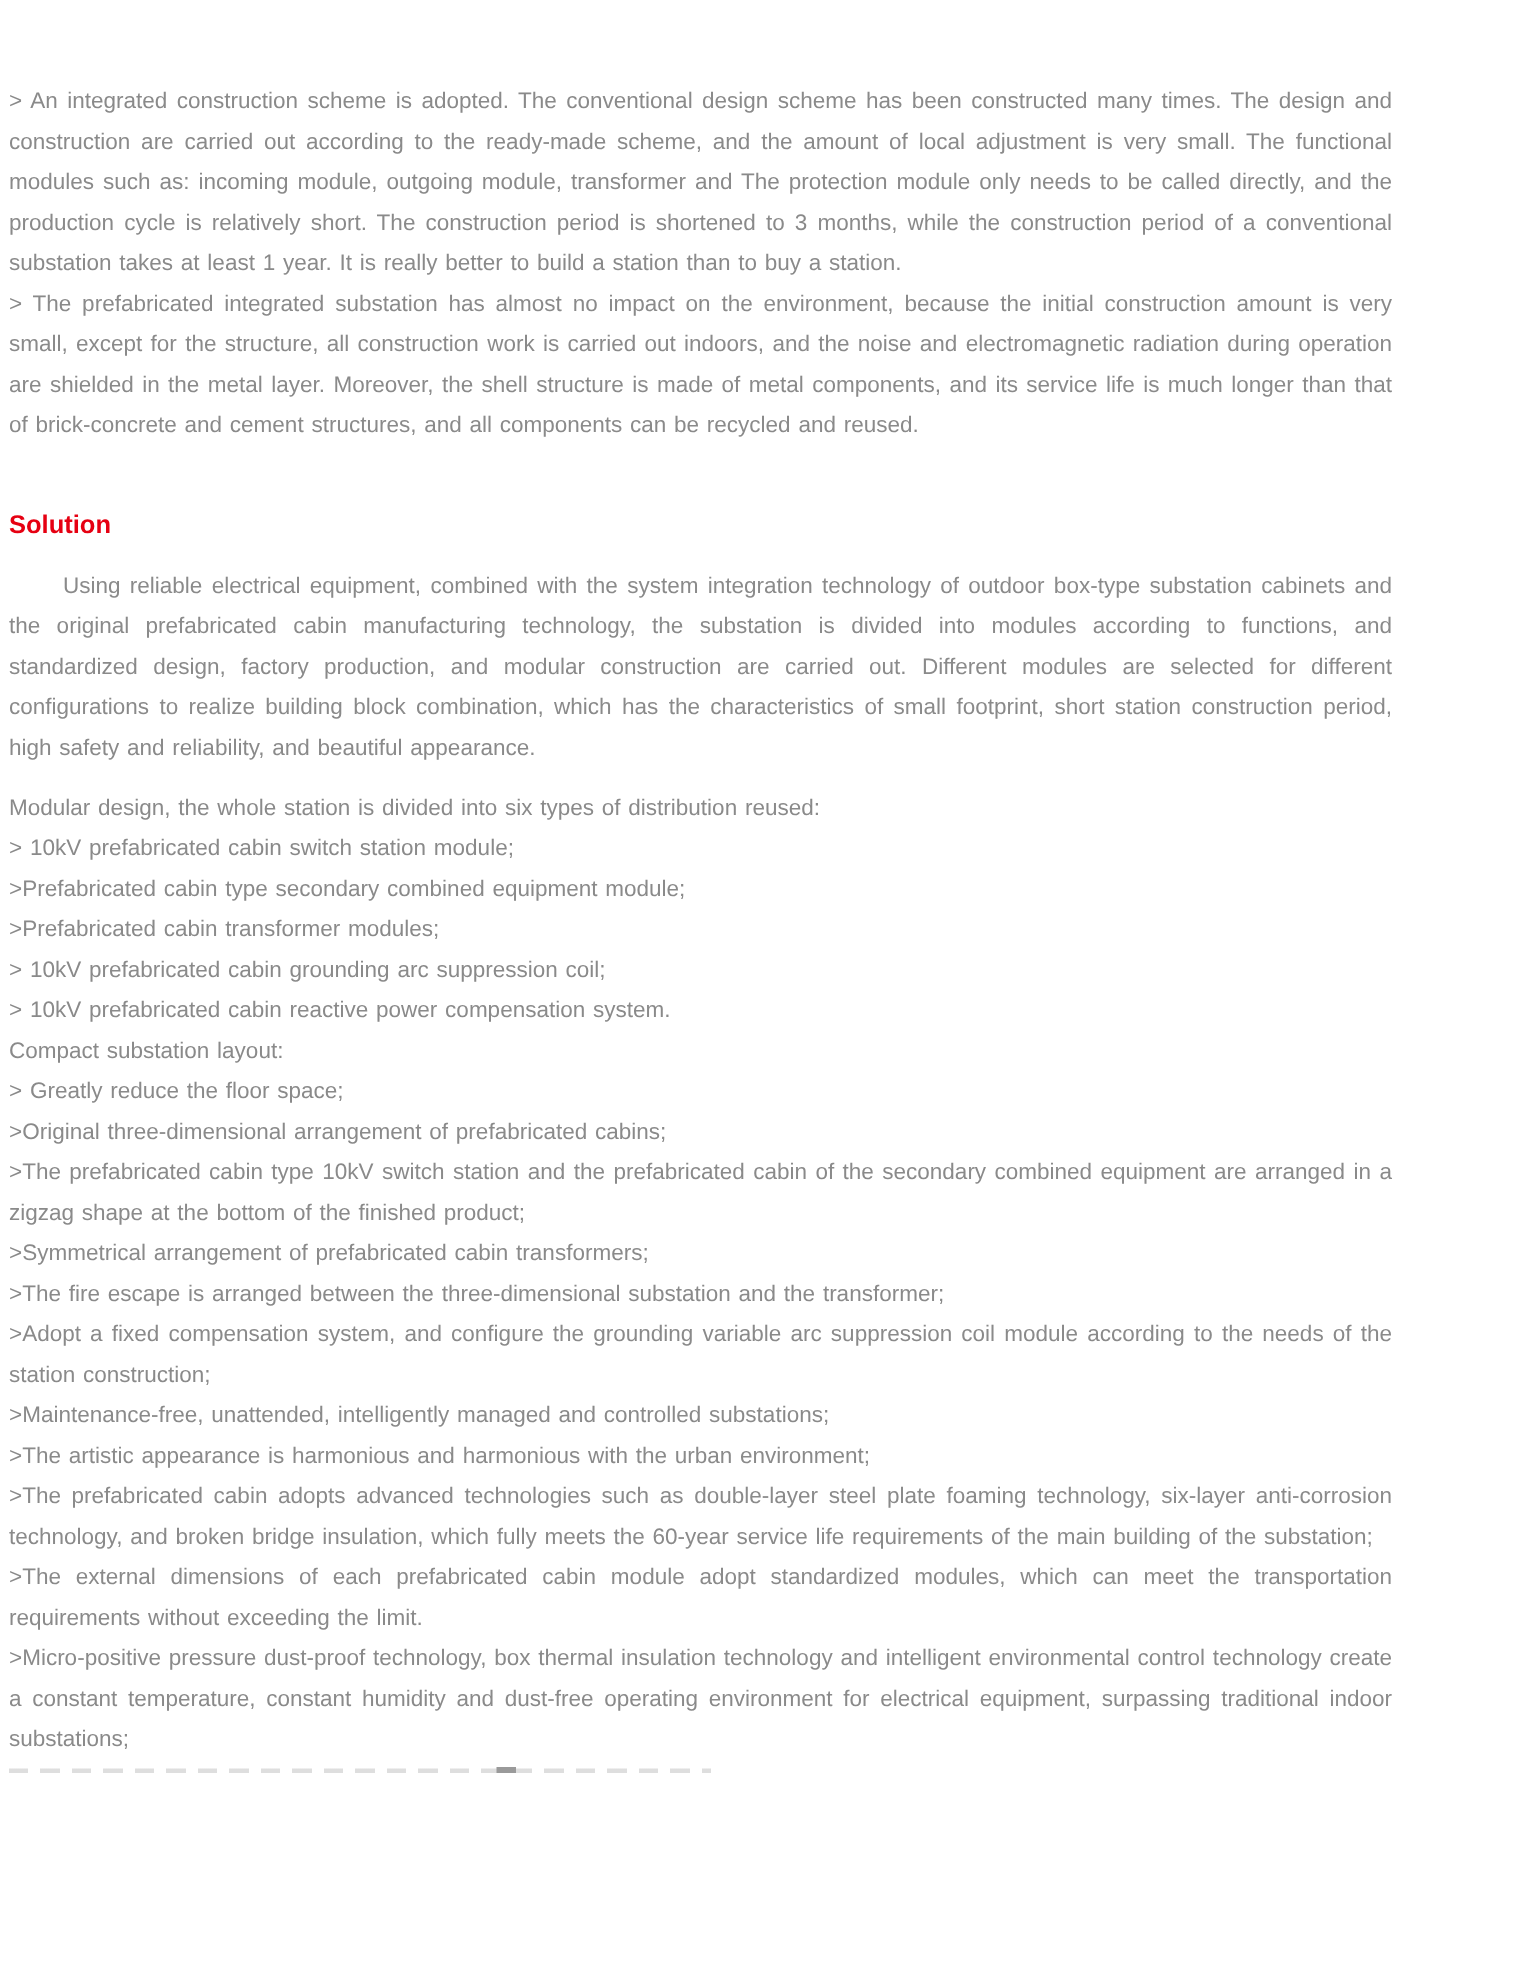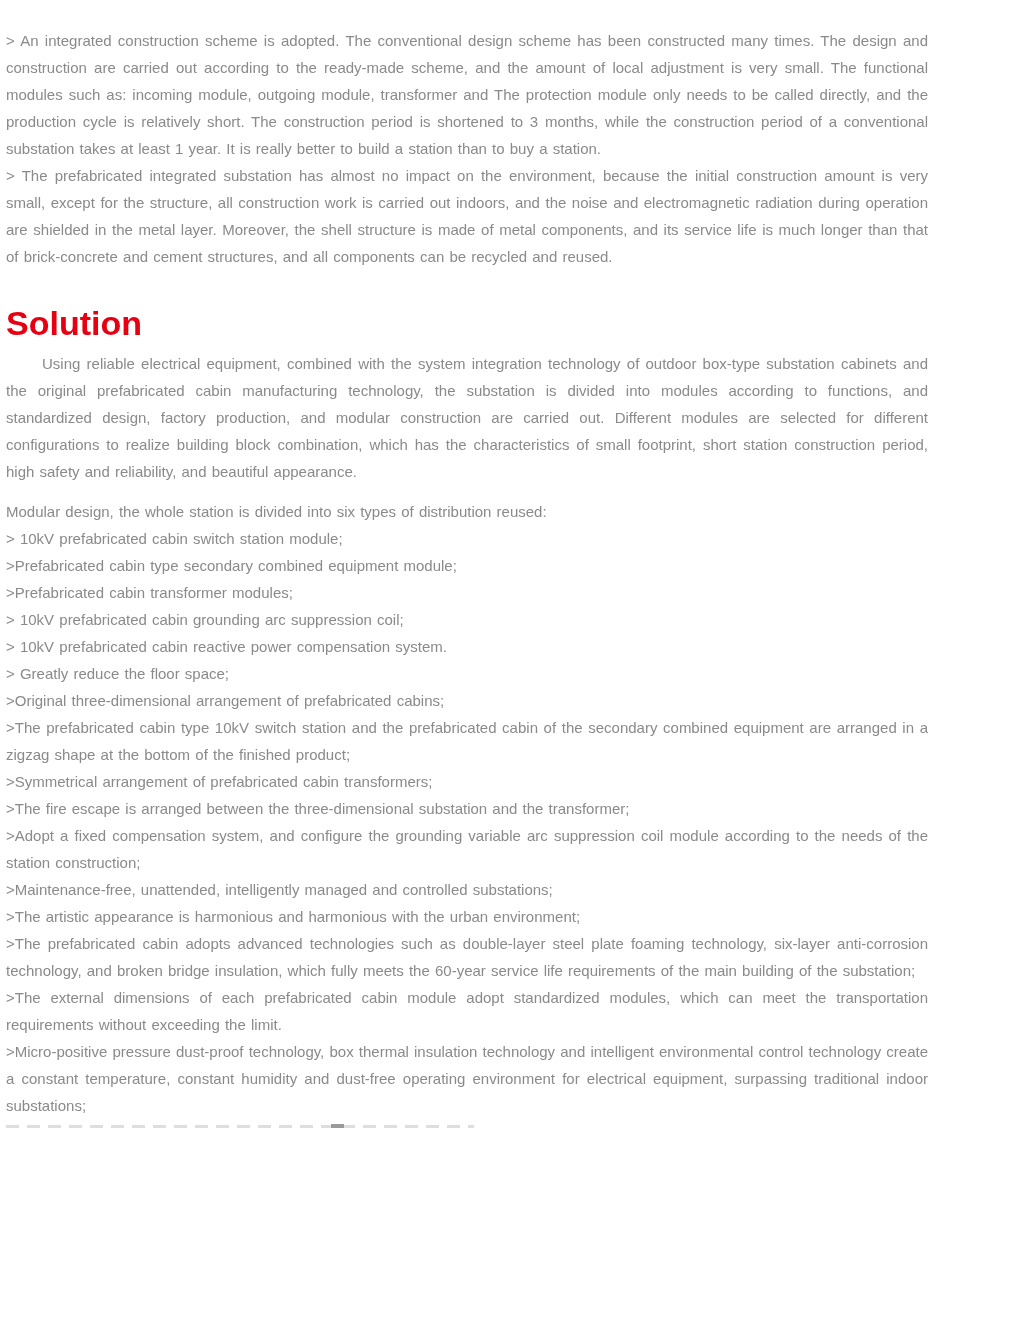--- a/index.html
+++ b/index.html
@@ -12,31 +12,32 @@
     height: 1320px;
     overflow: hidden;
     font-family: "Liberation Sans", sans-serif;
     -webkit-font-smoothing: antialiased;
   }
   .content {
     box-sizing: border-box;
     width: 928px;
     padding: 27px 0 0 6px;
     color: #8a8a8a;
+    margin-top: 27px;
   }
   .para {
     margin: 0;
     font-size: 15px;
     line-height: 27px;
     text-align: justify;
     word-spacing: 1px;
   }
   .solution-heading {
     margin: 38px 0 12px 0;
-    font-size: 34px;
+    font-size: 17px;
     line-height: 30px;
     font-weight: bold;
     color: #e60012;
     text-align: left;
   }
   .solution-para {
     text-indent: 36px;
   }
   .features {
     margin-top: 13px;
@@ -87,20 +88,21 @@
       <p class="para">&gt; 10kV prefabricated cabin switch station module;</p>
 
       <p class="para">&gt;Prefabricated cabin type secondary combined equipment module;</p>
 
       <p class="para">&gt;Prefabricated cabin transformer modules;</p>
 
       <p class="para">&gt; 10kV prefabricated cabin grounding arc suppression coil;</p>
 
       <p class="para">&gt; 10kV prefabricated cabin reactive power compensation system.</p>
 
+      <p class="para">Compact substation layout:</p>
 
       <p class="para">&gt; Greatly reduce the floor space;</p>
 
       <p class="para">&gt;Original three-dimensional arrangement of prefabricated cabins;</p>
 
 
       <p class="para">&gt;The prefabricated cabin type 10kV switch station and the prefabricated cabin of the secondary combined equipment are arranged in a zigzag shape at the bottom of the finished product;</p>
 
       <p class="para">&gt;Symmetrical arrangement of prefabricated cabin transformers;</p>
 

